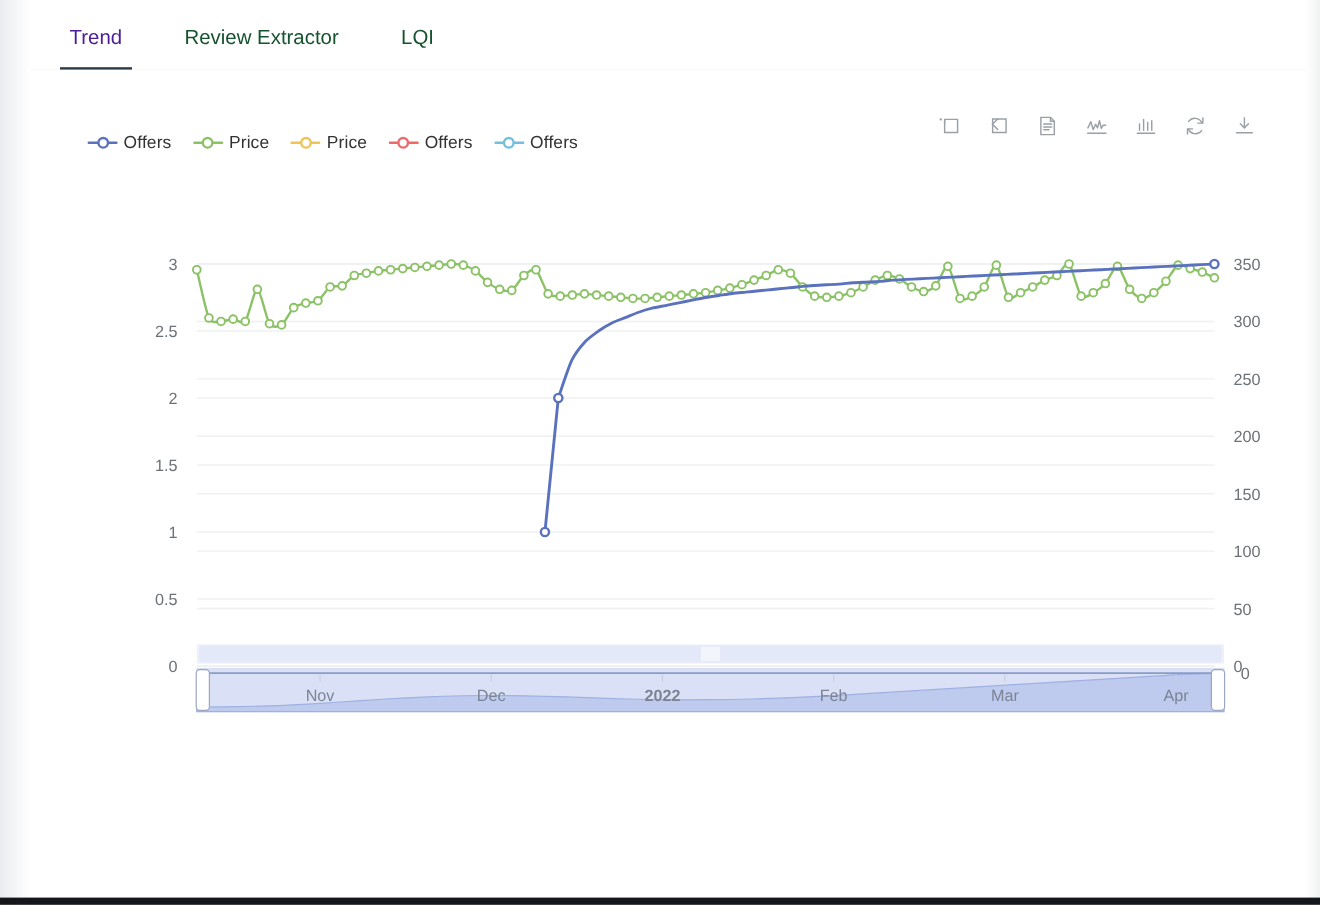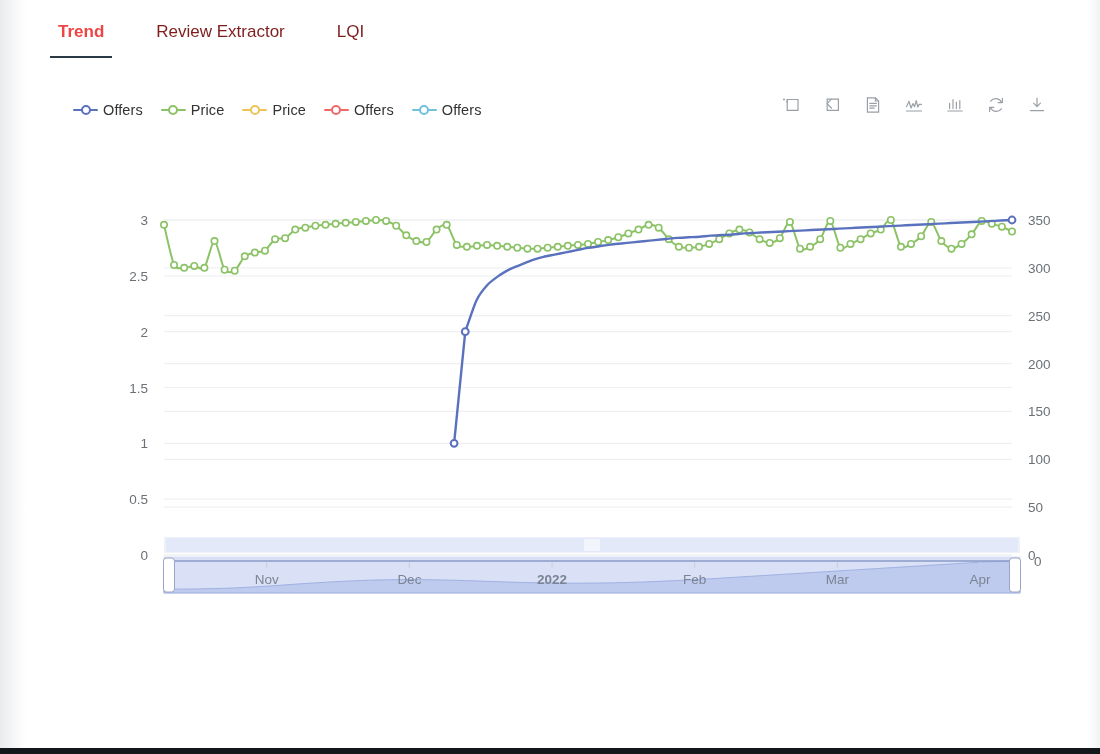--- a/index.html
+++ b/index.html
@@ -28,24 +28,24 @@
     position:absolute;left:0;bottom:0;width:1100px;height:6px;background:#13161a;
   }
 
   
   .tabs{
     position:absolute;left:26px;top:0;width:1062px;height:58px;
     border-bottom:1px solid #e3e5e8;background:#fff;
   }
   .tabs-inner{display:flex;align-items:flex-end;height:58px;padding-left:32px;box-sizing:border-box;}
   .tab{
-    position:relative;font-size:17px;color:#7f1d1d;
+    position:relative;font-size:17px;color:#14532d;
     padding:0 0 16px 0;margin-right:52px;white-space:nowrap;cursor:pointer;
   }
-  .tab.active{font-weight:bold;color:#ef4444;}
+  .tab.active{font-weight:normal;color:#4c1d95;}
   .tab.active:after{
     content:"";position:absolute;left:-8px;right:-8px;bottom:-1px;height:3px;background:#2b3a47;
   }
 
   
   .chart-card{
     position:absolute;left:26px;top:58px;width:1062px;height:690px;background:#fff;
   }
 
   
@@ -53,21 +53,21 @@
     position:absolute;right:40px;top:36px;display:flex;gap:19px;align-items:center;
   }
   .tb-btn{
     width:22px;height:22px;display:flex;align-items:center;justify-content:center;
     cursor:pointer;
   }
   .tb-btn svg{display:block;}
 
   
   .legend{
-    position:absolute;left:47px;top:44px;display:flex;align-items:center;gap:18px;
+    position:absolute;left:47px;top:53px;display:flex;align-items:center;gap:18px;
   }
   .legend-item{display:flex;align-items:center;cursor:pointer;gap:5px;}
   .legend-mark{position:relative;width:25px;height:14px;}
   .legend-mark .bar{
     position:absolute;top:6px;left:0;width:25px;height:2px;border-radius:1px;
   }
   .legend-mark .dot{
     position:absolute;top:2px;left:7.5px;width:10px;height:10px;border-radius:50%;
     background:#fff;box-sizing:border-box;border-width:2px;border-style:solid;
   }

